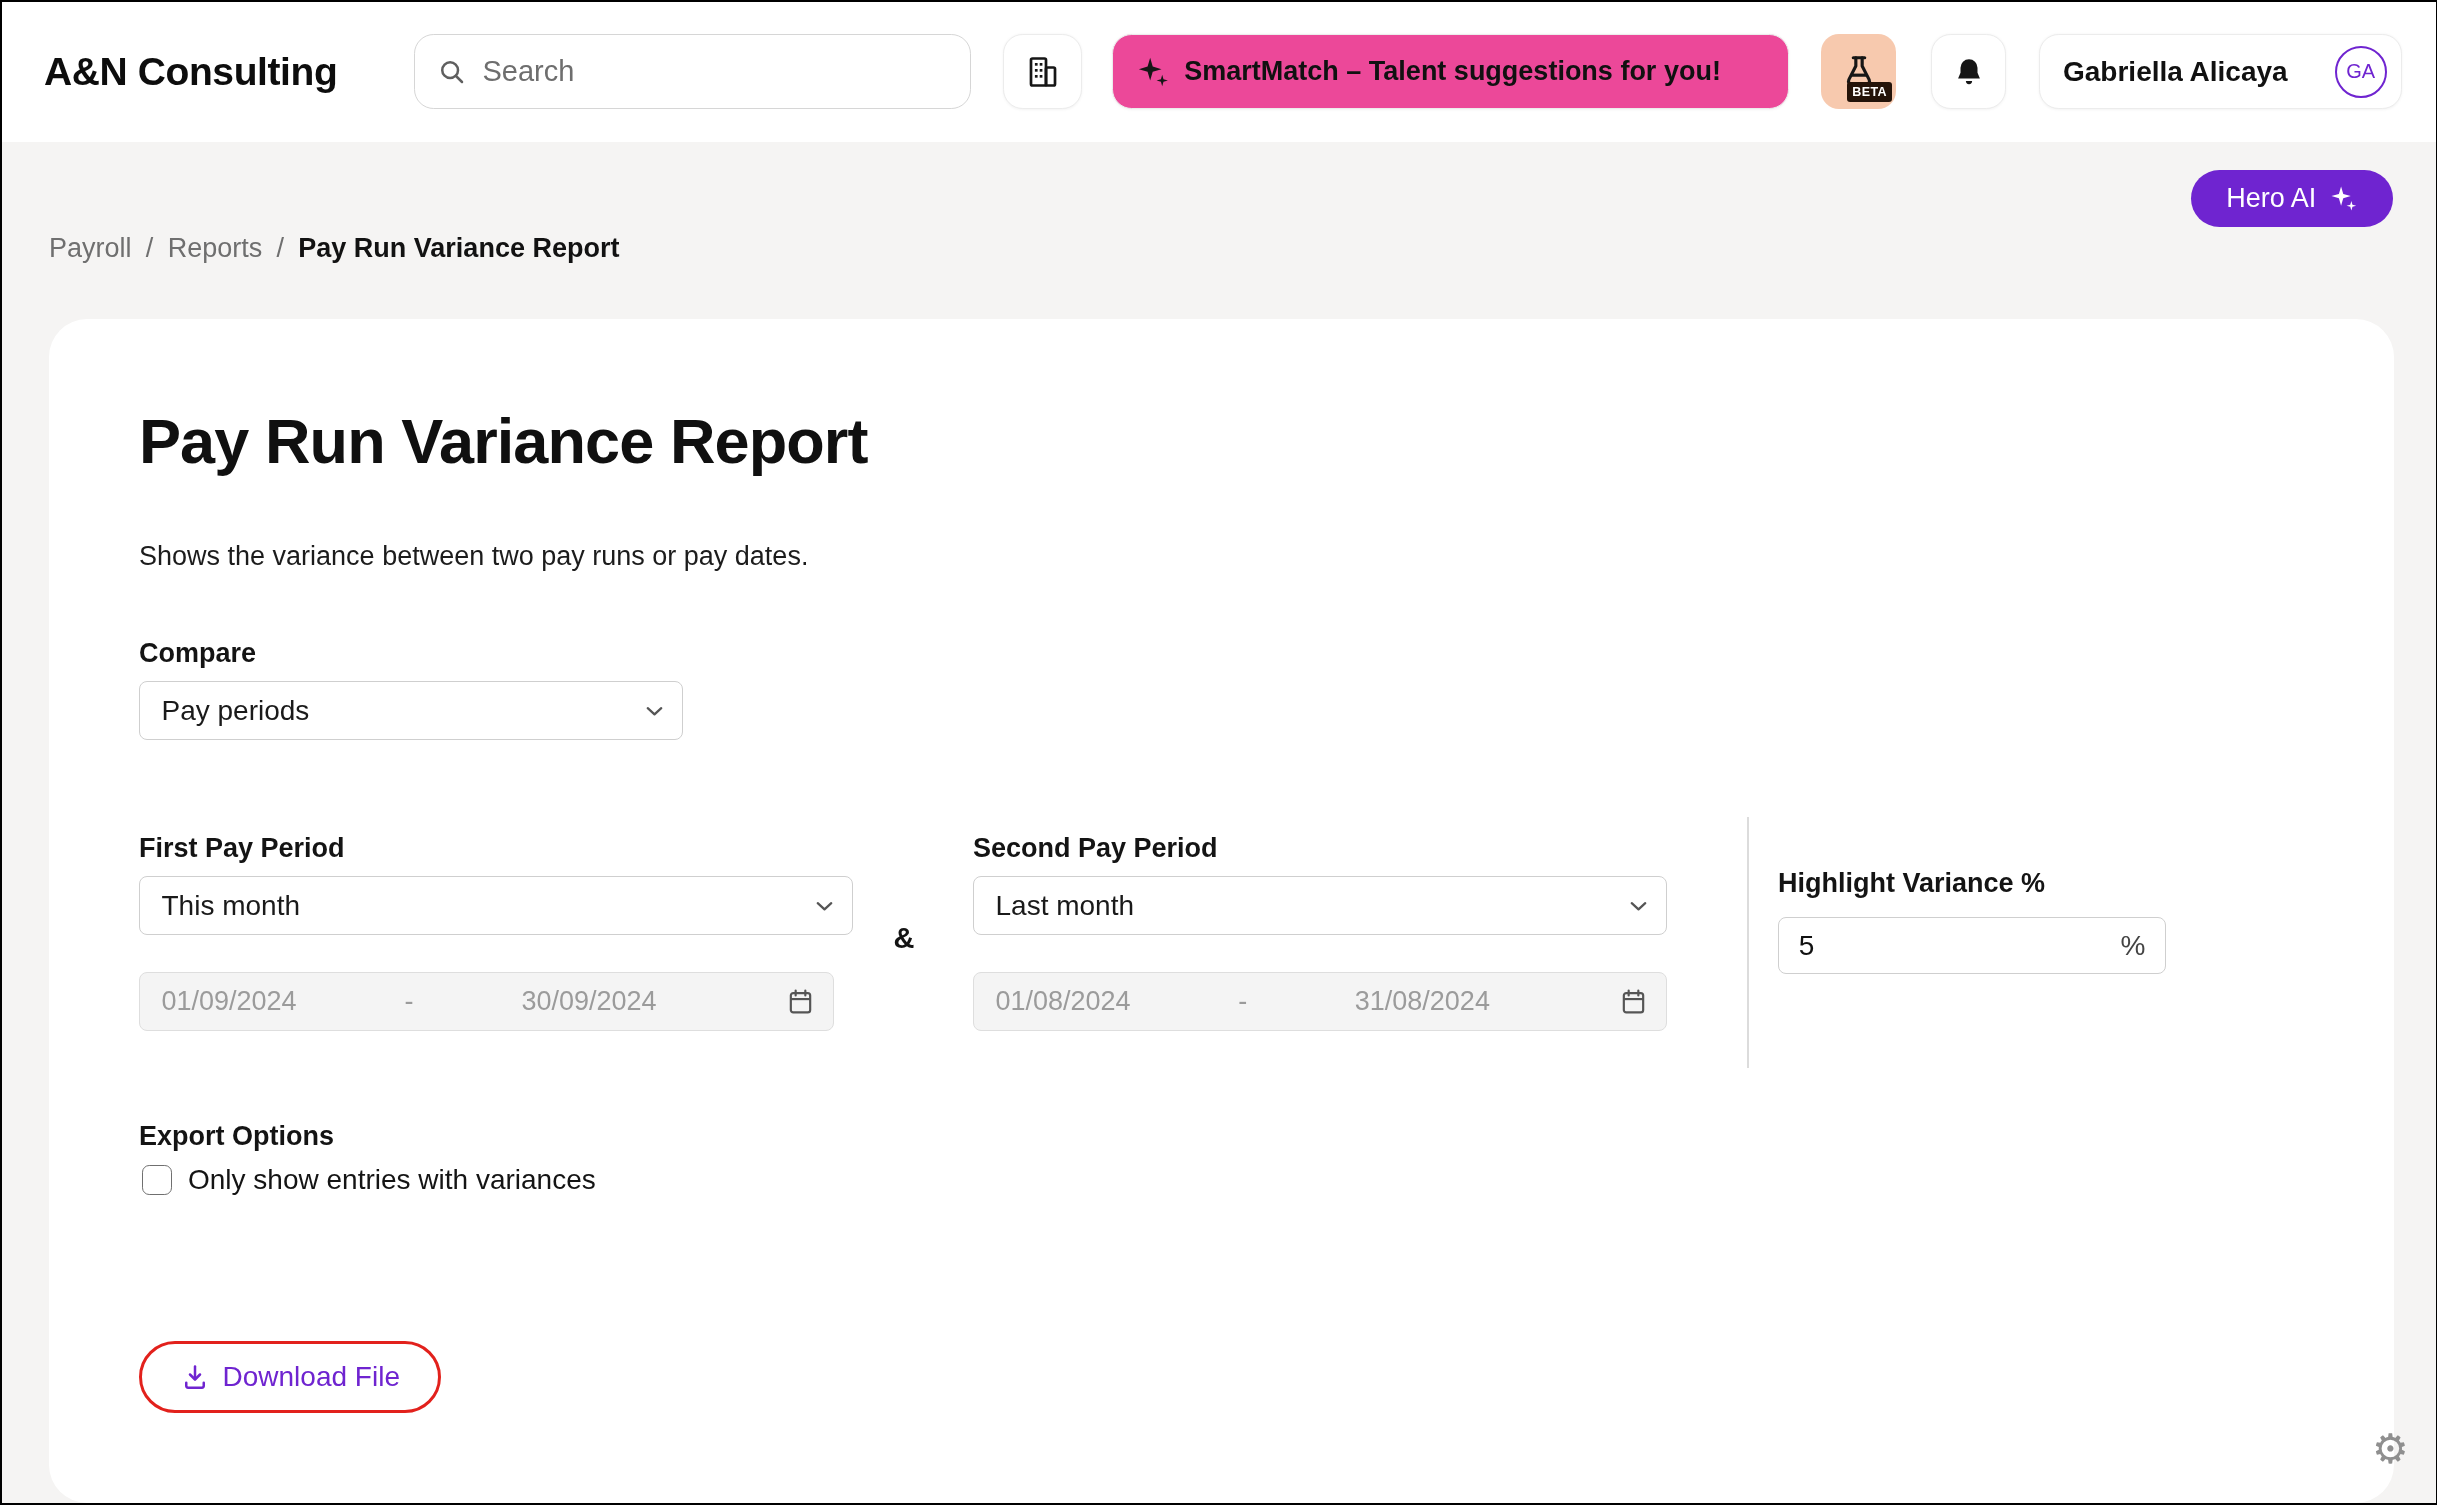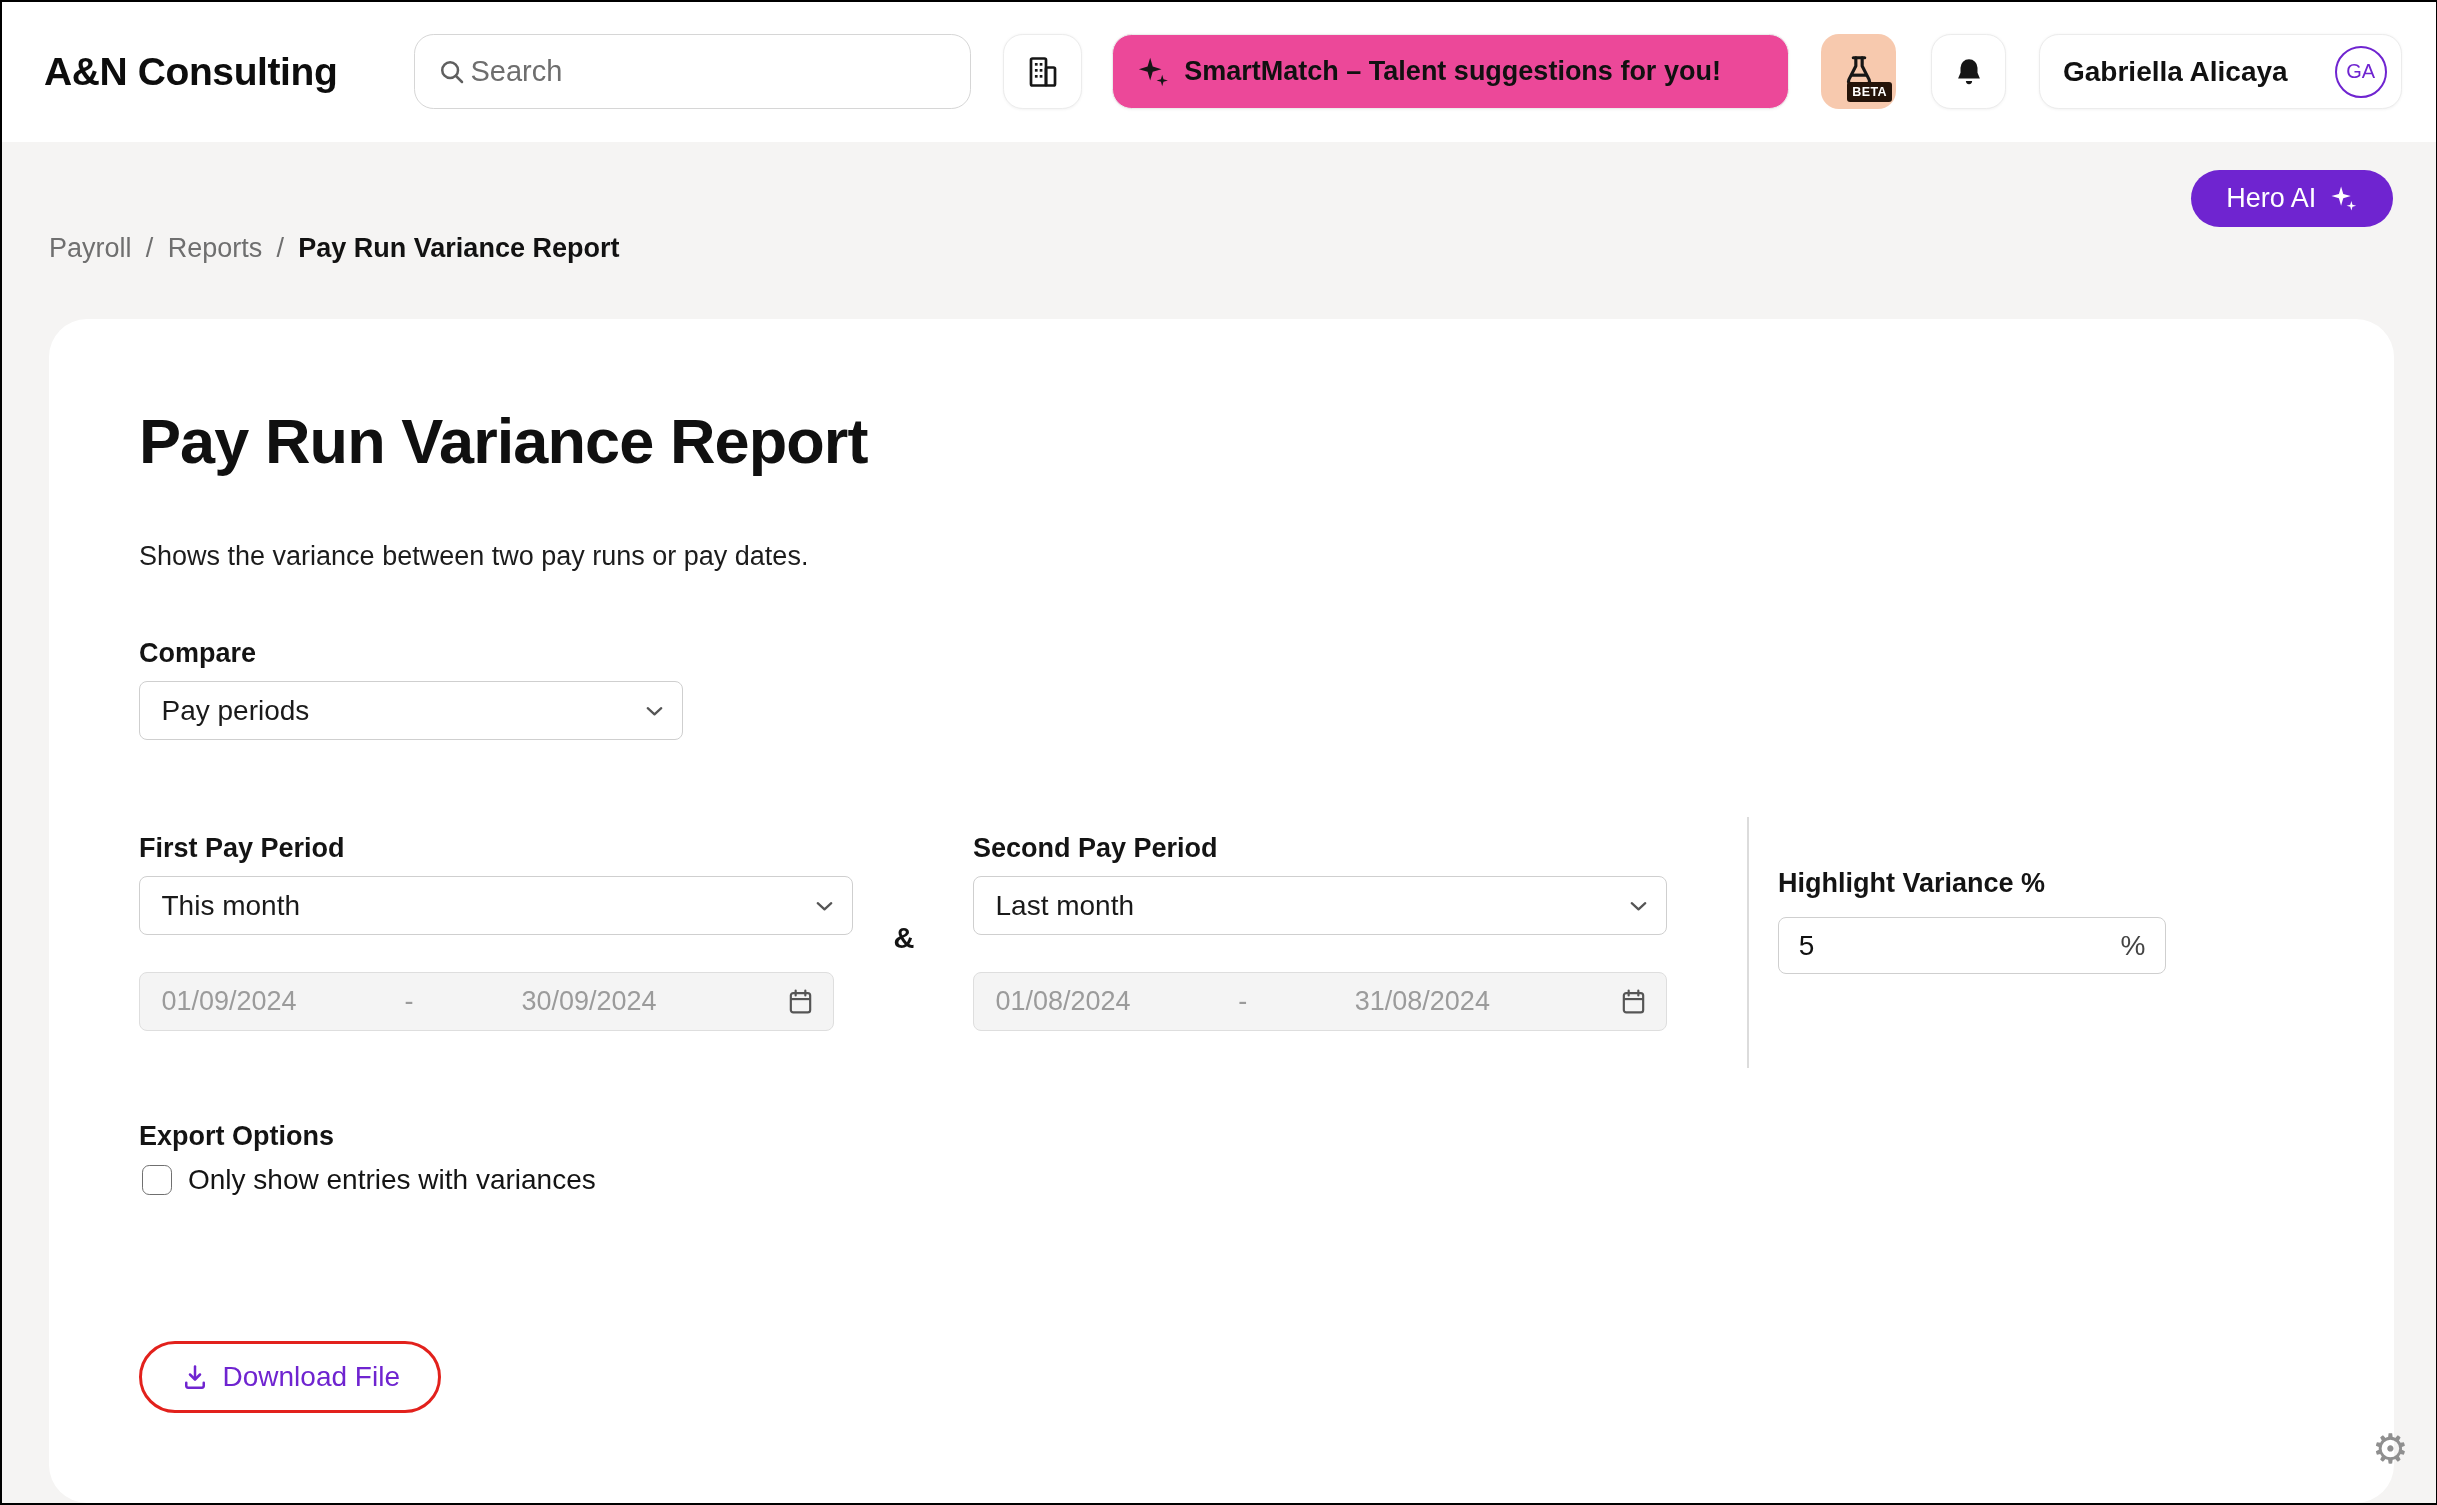--- a/index.html
+++ b/index.html
@@ -18,21 +18,21 @@
           border:2.7px solid #000;overflow:hidden;}
 
   
   .topbar{position:absolute;left:0;top:0;width:100%;height:140px;background:#fff;}
   .brand{position:absolute;left:42px;top:0;height:140px;display:flex;align-items:center;
          font-size:39px;font-weight:800;color:#0d0d0d;letter-spacing:-0.4px;}
   .searchbox{position:absolute;left:412px;top:32px;width:557px;height:75px;
              border:1.8px solid var(--border_gray);border-radius:19.7px;background:#fff;
              display:flex;align-items:center;padding:0 21.5px;}
   .searchbox svg{flex:0 0 auto;}
-  .searchbox input{border:none;outline:none;font-size:29px;color:#0f766e;margin-left:4px;
+  .searchbox input{border:none;outline:none;font-size:29px;color:#0f766e;margin-left:16px;
                    width:430px;font-family:"Liberation Sans",sans-serif;background:transparent;}
   .searchbox input::placeholder{color:#6e6e6e;}
   .sq-btn{position:absolute;top:32px;height:75px;background:#fff;border:1.8px solid #ececec;
           border-radius:19.7px;display:flex;align-items:center;justify-content:center;
           box-shadow:0 0.9px 2.7px rgba(0,0,0,.05);cursor:pointer;}
   .btn-building{left:1001px;width:79px;}
   .smartmatch{position:absolute;left:1110px;top:32px;width:677px;height:75px;background:#ec4899;
               border:1.8px solid #ececec;border-radius:19.7px;display:flex;align-items:center;
               padding:0 23px;gap:14.3px;box-shadow:0 0.9px 2.7px rgba(0,0,0,.05);cursor:pointer;}
   .smartmatch .label{font-size:27px;font-weight:700;color:#111;white-space:nowrap;}

